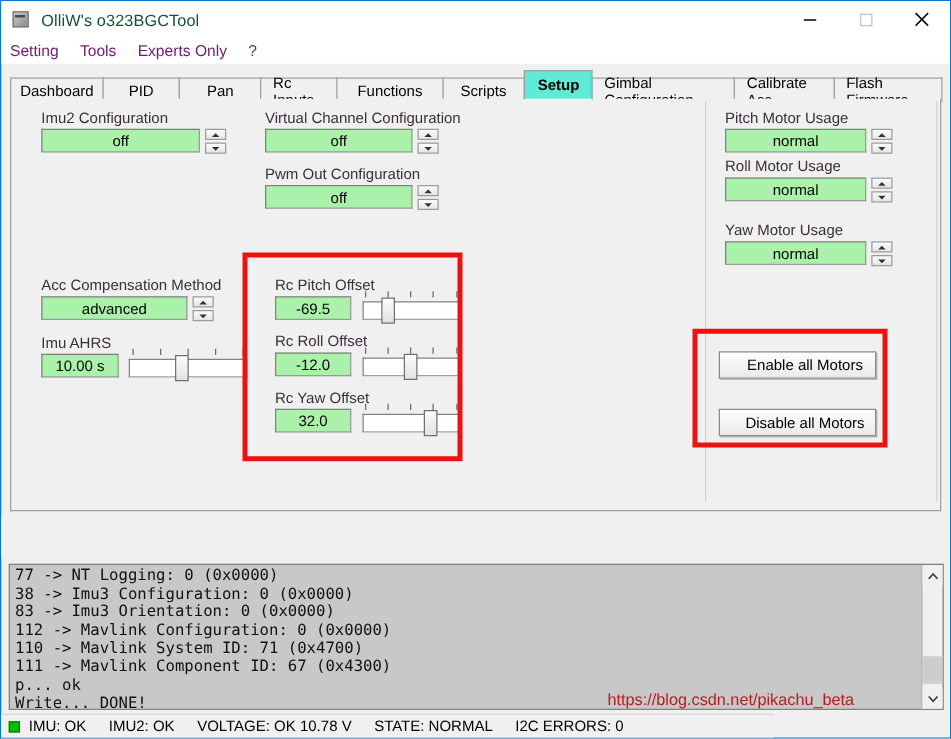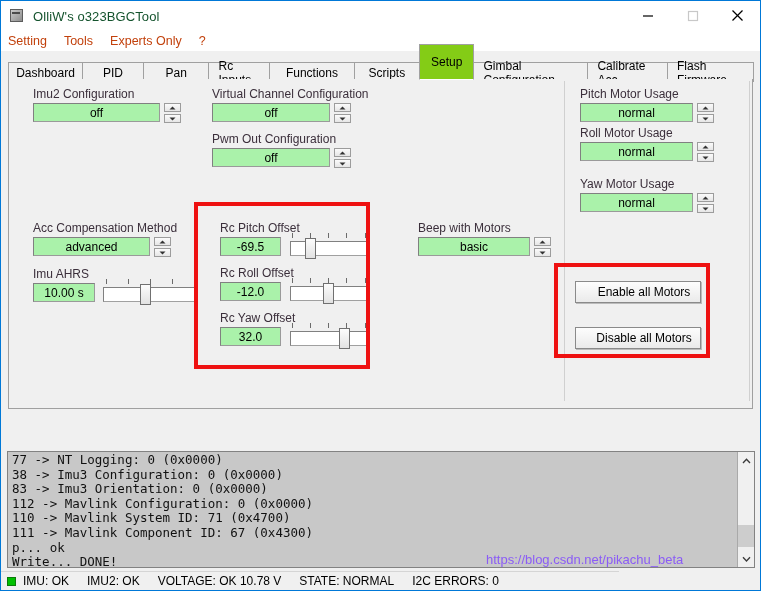--- a/index.html
+++ b/index.html
@@ -51,21 +51,21 @@
 
   
   .menubar {
     position: absolute; left: 0; top: 30px;
     width: 759px; height: 20px;
     background: #ffffff;
     display: flex; align-items: center;
     padding-left: 7px;
   }
   .menu-item {
-    font-size: 12.5px; color: #c2410c; margin-right: 17px; cursor: default;
+    font-size: 12.5px; color: #701a75; margin-right: 17px; cursor: default;
   }
   .menu-item.q { margin-right: 0; }
 
   
   .tabstrip {
     position: absolute; left: 7px; top: 56px;
     width: 745px; height: 23px;
     display: flex; align-items: flex-end;
   }
   .tab {
@@ -74,27 +74,28 @@
     border: 1px solid #a0a0a0;
     border-bottom: none;
     display: flex; align-items: center; justify-content: center;
     font-size: 12px; color: #000;
     padding: 0 9px;
     margin-right: -1px;
     position: relative;
     top: 2px;
   }
   .tab.active {
-    height: 36px;
+    height: 24px;
     top: 0px;
-    background: #84cc16;
+    background: #5eead4;
     border: 1px solid #a0a0a0;
     border-bottom: 1px solid #ffffff;
     z-index: 5;
     font-size: 12px;
+    font-weight: bold;
   }
   .tab.w-dashboard { width: 75px; }
   .tab.w-pid       { width: 65px; }
   .tab.w-pan       { width: 70px; }
   .tab.w-rc        { width: 65px; }
   .tab.w-fn        { width: 90px; }
   .tab.w-scripts   { width: 70px; }
   .tab.w-setup     { width: 58px; }
   .tab.w-gimbal    { width: 122px; }
   .tab.w-calib     { width: 85px; }
@@ -211,21 +212,21 @@
     display: flex; align-items: center; justify-content: center;
   }
   .sb-arrow.up { top: 0; }
   .sb-arrow.down { bottom: 0; }
   .sb-thumb {
     position: absolute; left: 0; bottom: 20px; width: 17px; height: 22px;
     background: #cdcdcd;
   }
   .watermark {
     position: absolute; left: 485px; top: 551px;
-    font-size: 13px; color: #8b5cf6;
+    font-size: 13px; color: #b91c1c;
     font-family: "Liberation Sans", sans-serif;
     white-space: nowrap;
   }
 
   
   .statusbar {
     position: absolute; left: 0; top: 570px;
     width: 618px; height: 19px;
     background: #f0f0f0;
     border-top: 1px solid #d5d5d5;
@@ -491,38 +492,20 @@
             <div class="tick" style="left:38px;"></div>
             <div class="tick" style="left:56px;"></div>
             <div class="tick" style="left:75px;"></div>
           </div>
           <div class="track"></div>
           <div class="thumb" style="left:49px;"></div>
         </div>
       </div>
     </div>
 
-    <div class="field" style="left:409px; top:142px;">
-      <div class="field-label">Beep with Motors</div>
-      <div class="field-row">
-        <div class="combo-box" style="width:112px;">basic</div>
-        <div class="spinner">
-          <div class="spin-btn">
-              <svg width="7" height="4" viewBox="0 0 7 4">
-                <polygon points="3.5,0.5 6.5,3.5 0.5,3.5" fill="#333"></polygon>
-              </svg>
-            </div>
-          <div class="spin-btn">
-              <svg width="7" height="4" viewBox="0 0 7 4">
-                <polygon points="3.5,3.5 0.5,0.5 6.5,0.5" fill="#333"></polygon>
-              </svg>
-            </div>
-        </div>
-      </div>
-    </div>
 
     <div class="btn" style="position:absolute; left:566px; top:202px; width:126px; height:22px;">Enable all Motors</div>
     <div class="btn" style="position:absolute; left:566px; top:248px; width:126px; height:22px;">Disable all Motors</div>
 
   </div>
 
   <div class="redbox" style="left:193px; top:201px; width:176px; height:167px;"></div>
   <div class="redbox" style="left:553px; top:262px; width:156px; height:95px;"></div>
 
   <div class="bottombar">

